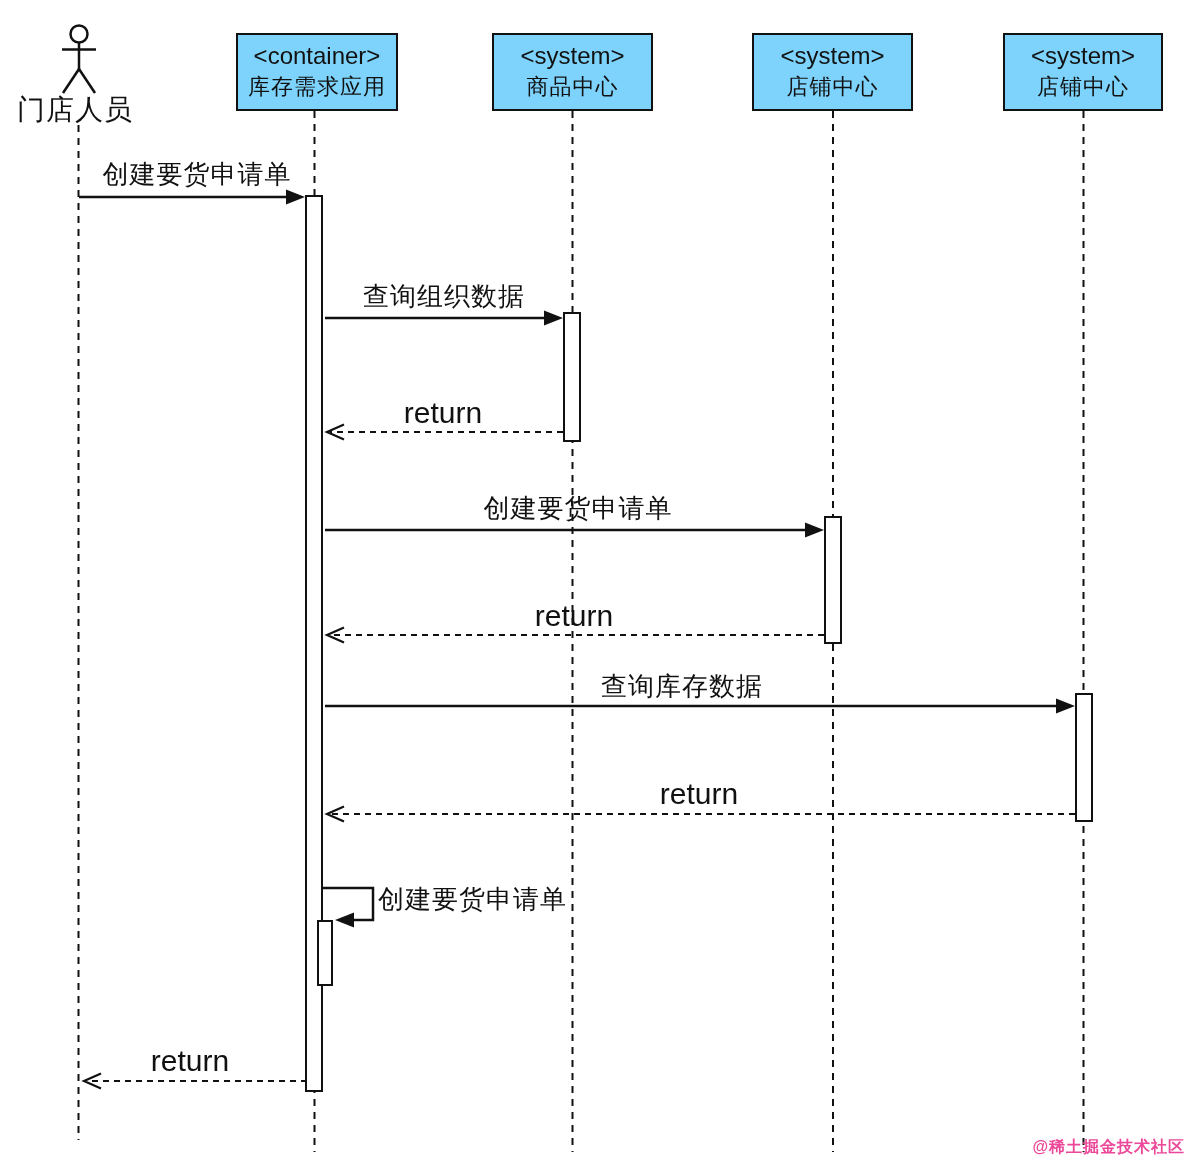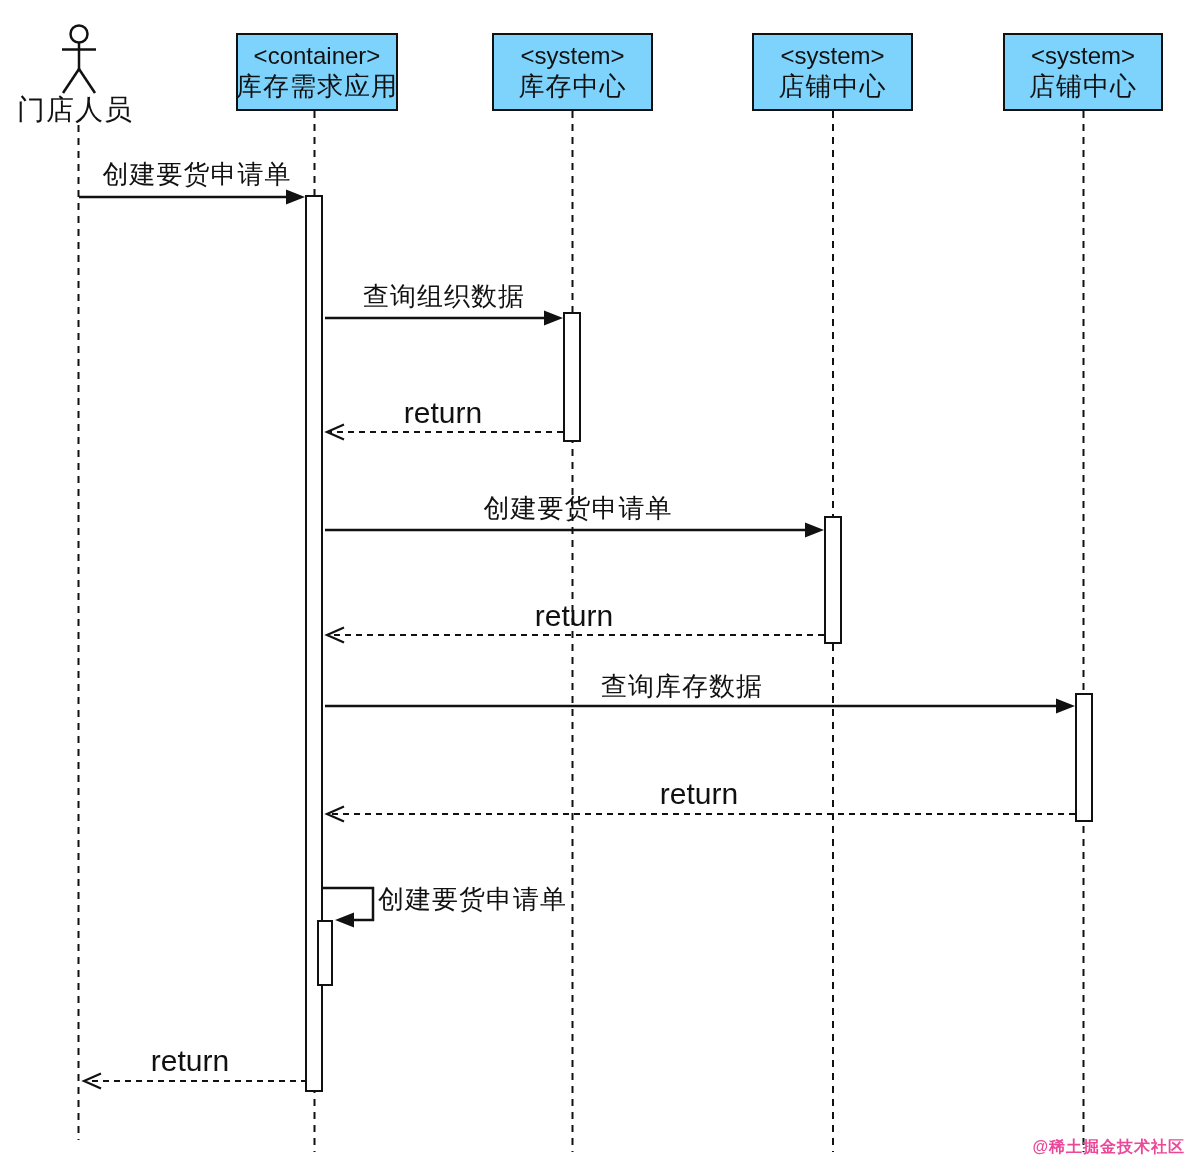--- a/index.html
+++ b/index.html
@@ -15,21 +15,21 @@
     box-sizing:border-box;z-index:2;
   }
   .layer-arrows{z-index:3;}
   .pbox{
     position:absolute;top:33px;height:78px;background:#7dd3fc;
     border:2px solid #111;box-sizing:border-box;z-index:4;
     display:flex;flex-direction:column;align-items:center;justify-content:center;
     text-align:center;
   }
   .pbox .stereo{font-size:24px;line-height:29px;white-space:nowrap;}
-  .pbox .pname{font-size:26px;line-height:33px;white-space:nowrap;letter-spacing:1px;}
+  .pbox .pname{font-size:22px;line-height:33px;white-space:nowrap;letter-spacing:1px;}
   .lbl{
     position:absolute;z-index:5;white-space:nowrap;font-size:26px;line-height:30px;
     transform:translateX(-50%);letter-spacing:1px;
   }
   .lbl-return{font-size:30px;letter-spacing:0;}
   .lbl-left{transform:none;}
   .actor-label{
     position:absolute;z-index:5;white-space:nowrap;font-size:28px;line-height:30px;
     transform:translateX(-50%);letter-spacing:1px;
   }
@@ -114,21 +114,21 @@
       <polyline points="101,1073.5 84,1081 101,1088.5"></polyline>
     </g>
   </svg>
 
   <div class="pbox" style="left:236px;width:162px;">
     <div class="stereo">&lt;container&gt;</div>
     <div class="pname">库存需求应用</div>
   </div>
   <div class="pbox" style="left:492px;width:161px;">
     <div class="stereo">&lt;system&gt;</div>
-    <div class="pname">库存中心</div>
+    <div class="pname">商品中心</div>
   </div>
   <div class="pbox" style="left:752px;width:161px;">
     <div class="stereo">&lt;system&gt;</div>
     <div class="pname">店铺中心</div>
   </div>
   <div class="pbox" style="left:1003px;width:160px;">
     <div class="stereo">&lt;system&gt;</div>
     <div class="pname">店铺中心</div>
   </div>
 

